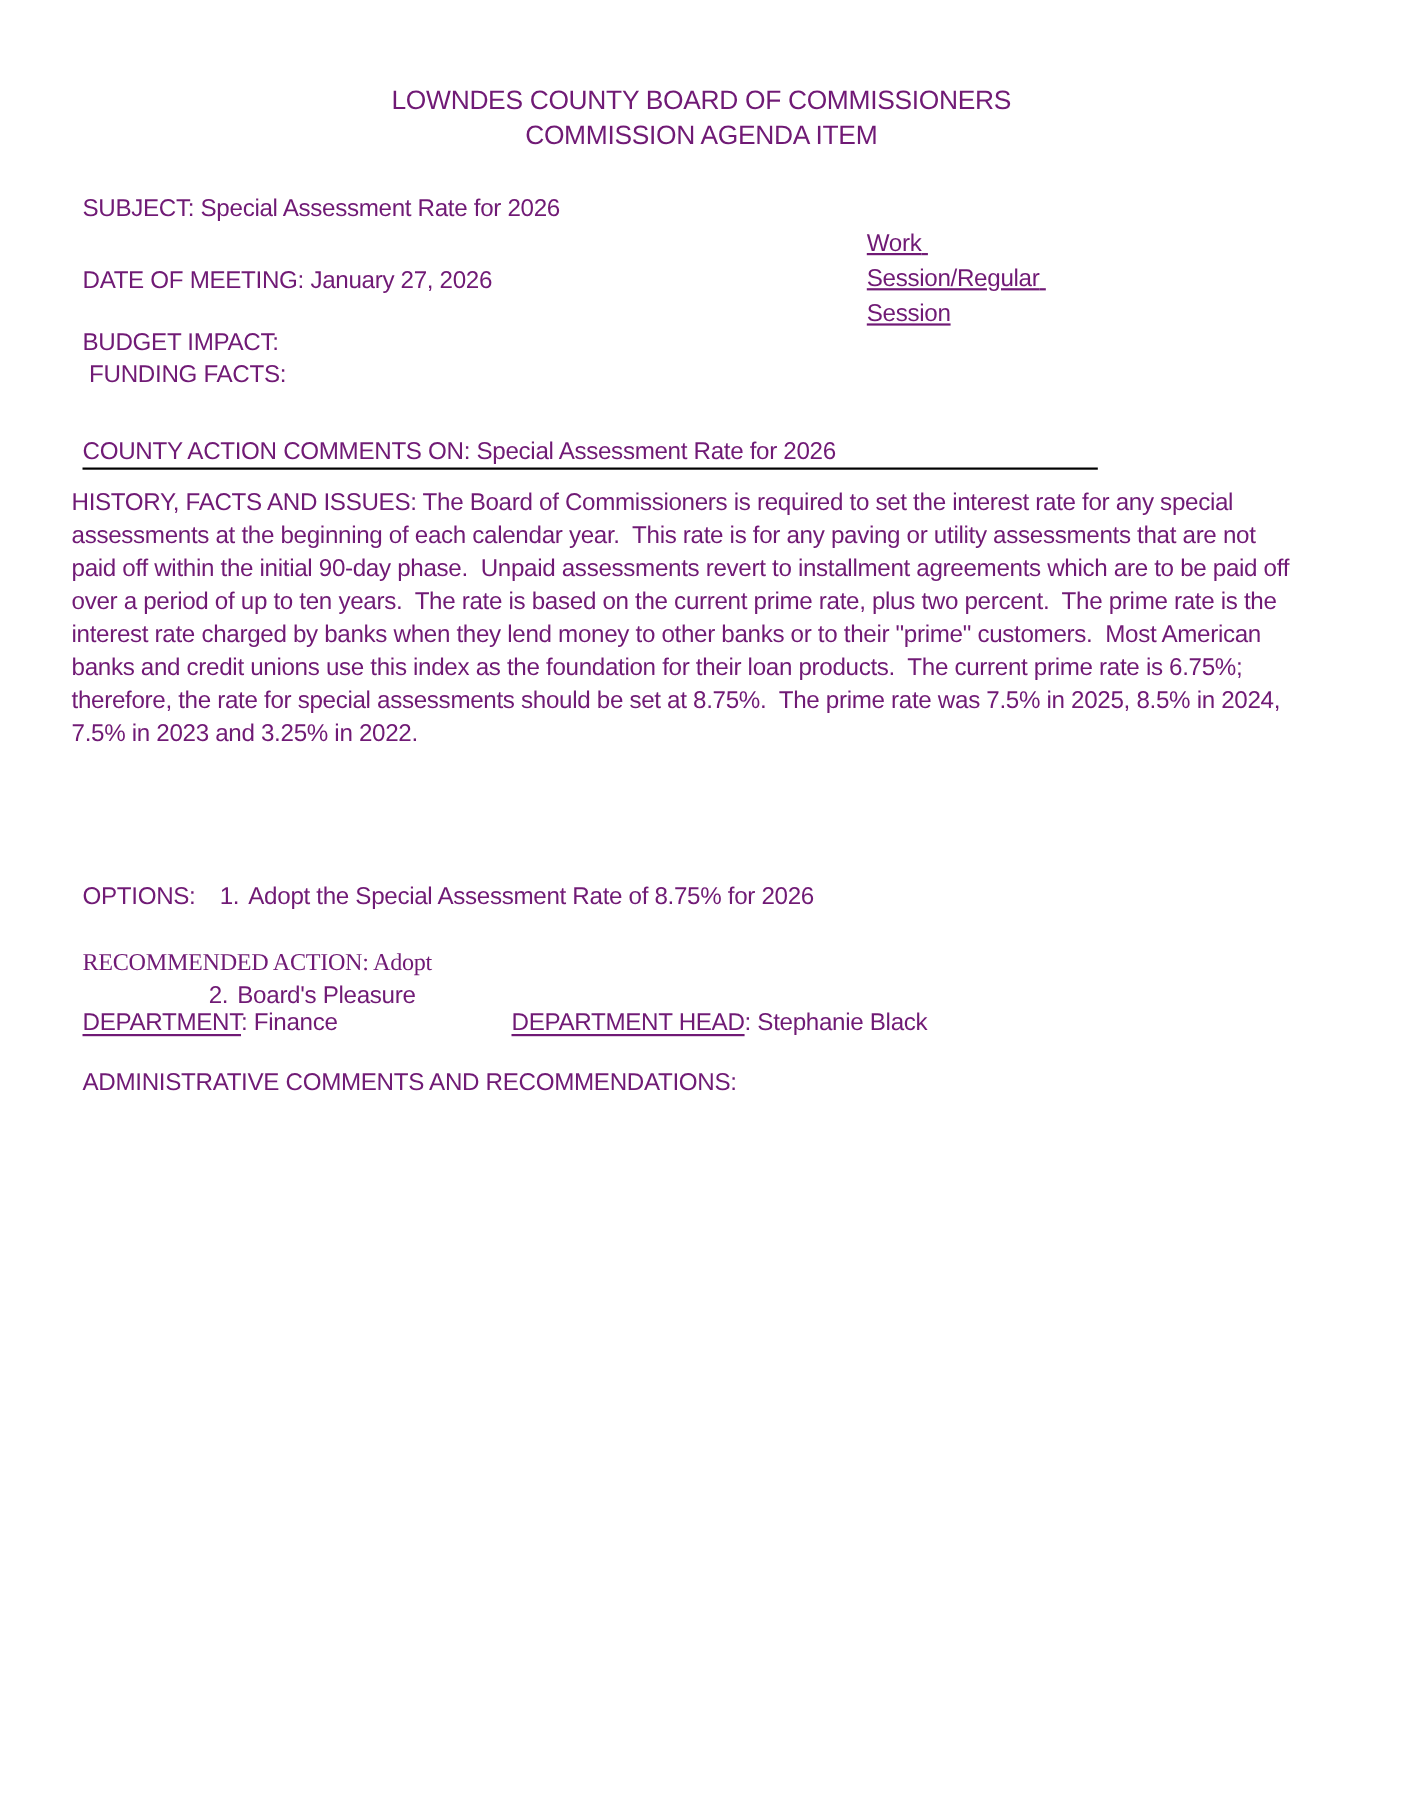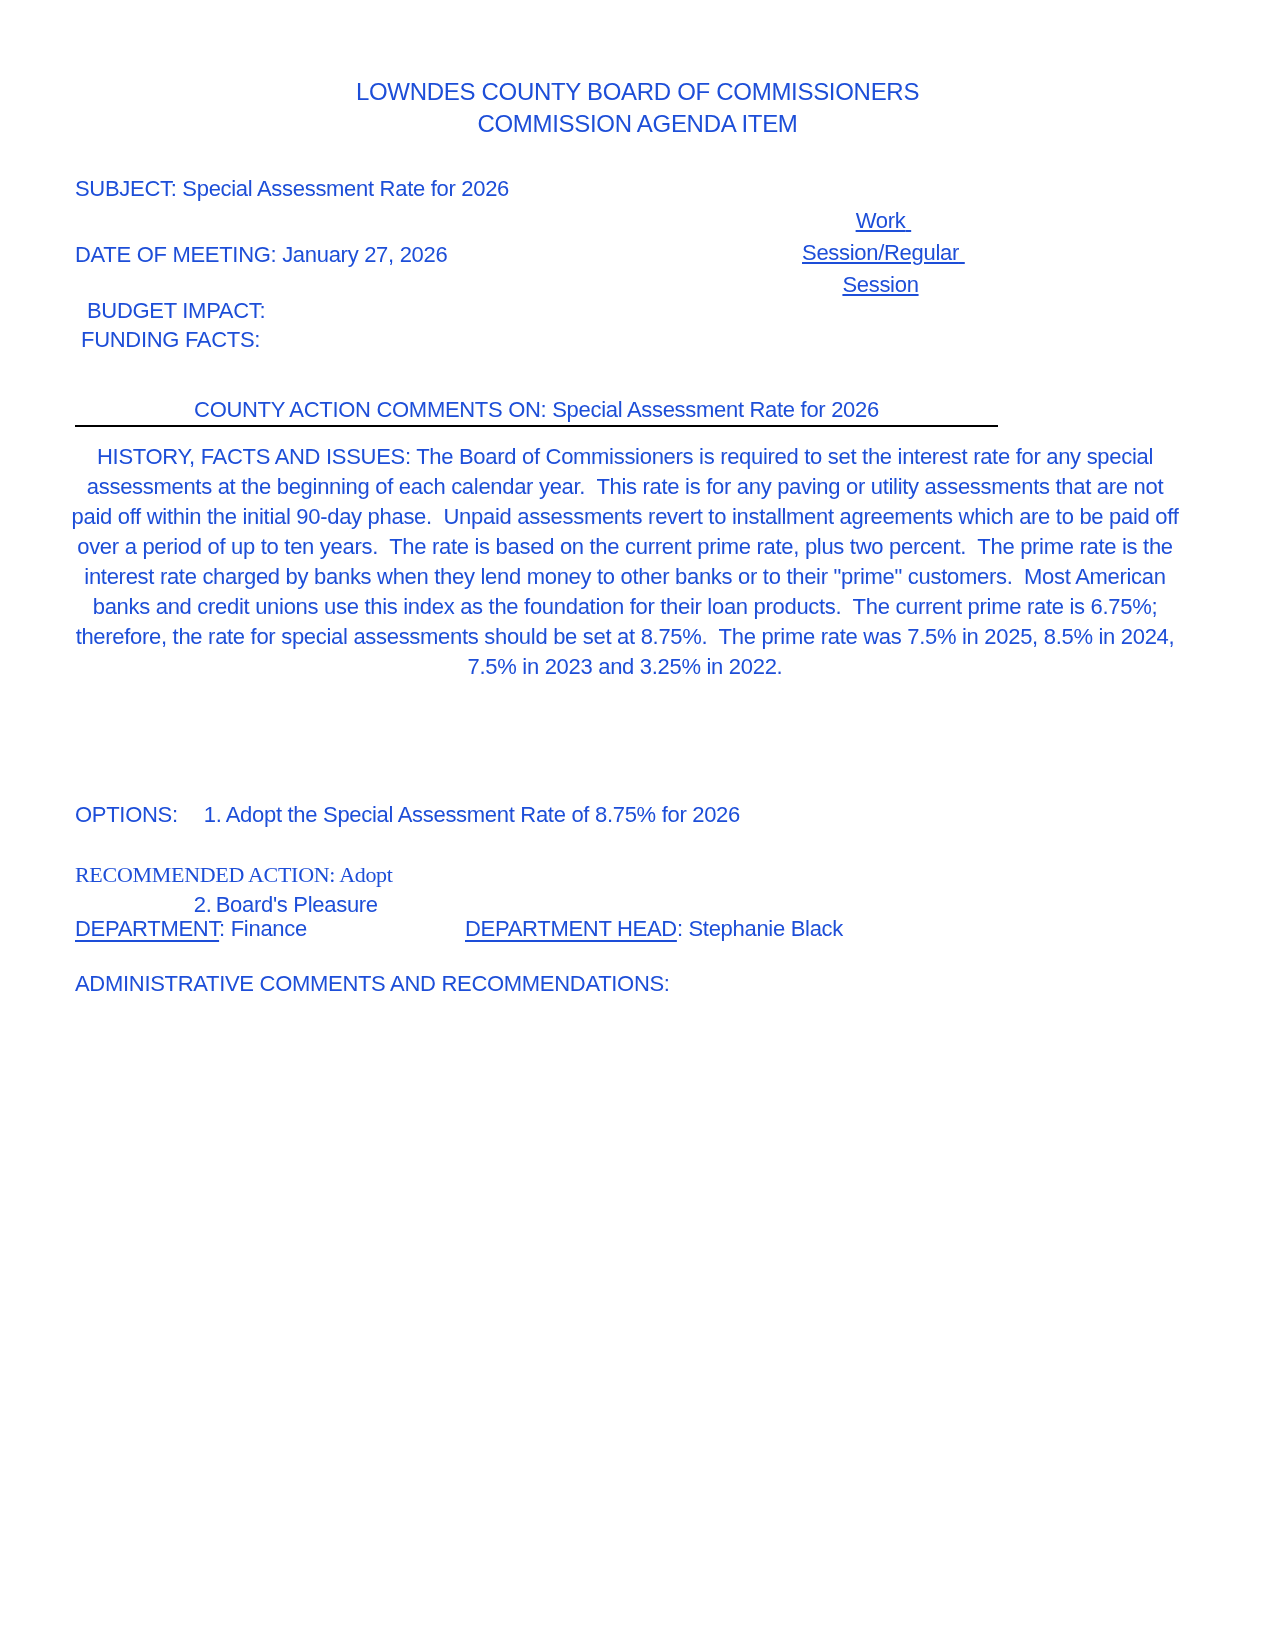--- a/index.html
+++ b/index.html
@@ -2,40 +2,40 @@
 <html><head>
 <meta charset="utf-8">
 <style>
   * { margin: 0; padding: 0; box-sizing: border-box; }
   html, body { background: #ffffff; }
   .page {
     position: relative;
     width: 1275px;
     height: 1650px;
     background: #ffffff;
-    color: #1d4ed8;
+    color: #701a75;
     font-family: "Liberation Sans", sans-serif;
     font-size: 22px;
     line-height: 30px;
     letter-spacing: -0.3px;
     overflow: hidden;
   }
-  .abs { position: absolute; white-space: pre-wrap; text-align: center; }
+  .abs { position: absolute; white-space: pre-wrap; }
   .title-block {
     position: absolute;
     top: 76px; left: 0;
     width: 100%;
     text-align: center;
     font-size: 24px;
     line-height: 32px;
   }
   .subject      { top: 174px; left: 75px; }
   .session-note { top: 205px; left: 788px; width: 185px; line-height: 32px; text-decoration: underline; }
   .date-line    { top: 240px; left: 75px; }
-  .budget-line  { top: 296px; left: 75px; margin-left: 12px; }
+  .budget-line  { top: 296px; left: 75px; }
   .funding-line { top: 325px; left: 81px; }
   .county-action {
     top: 395px; left: 75px;
     width: 923px;
     border-bottom: 2px solid #000;
     line-height: 30px;
   }
   .history { top: 442px; left: 65px; width: 1120px; line-height: 30px; }
   .options { top: 740px; left: 75px; width: 1000px; }
   .opt-row { display: flex; line-height: 30px; }

